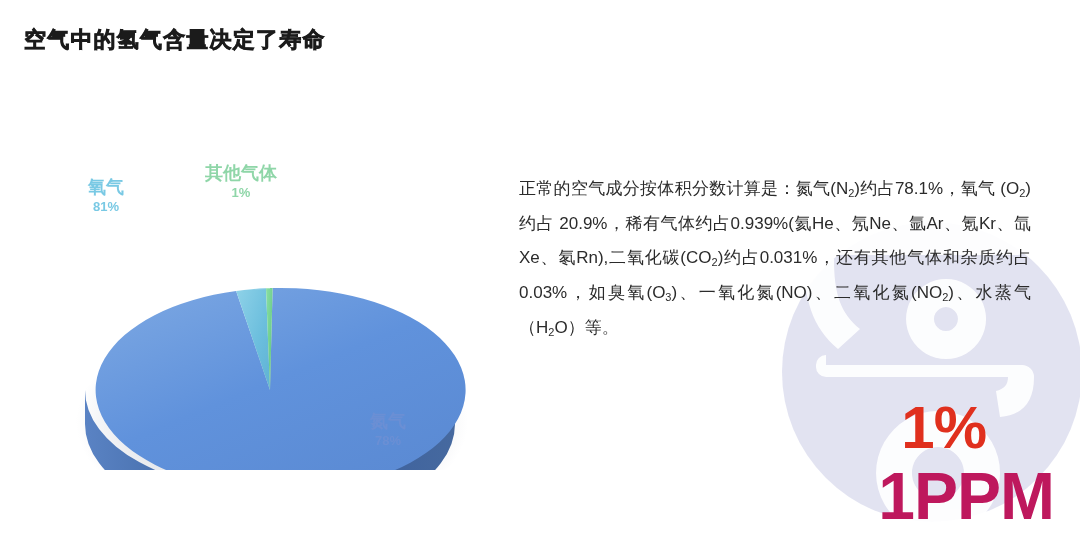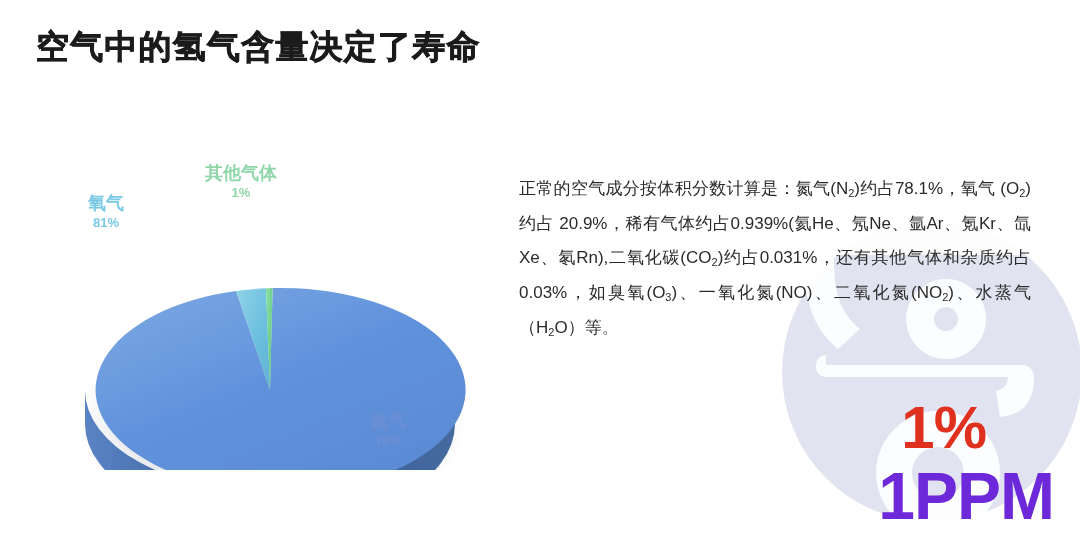--- a/index.html
+++ b/index.html
@@ -33,22 +33,22 @@
   }
   #wm-glyph {
     position:absolute;
     left:800px; top:215px;
     width:270px; height:320px;
   }
 
   
   #page-title {
     position:absolute;
-    left:36px; top:27px;
-    font-size:33px;
+    left:24px; top:27px;
+    font-size:22px;
     font-weight:bold;
     color:#1b1b1b;
     letter-spacing:1.2px;
     line-height:1.2;
     z-index:5;
     white-space:nowrap;
     -webkit-text-stroke:0.7px #1b1b1b;
   }
 
   
@@ -64,21 +64,21 @@
     position:absolute;
     text-align:center;
     font-weight:bold;
     line-height:1.25;
     white-space:nowrap;
   }
   .pie-label .lbl-name { display:block; font-size:18px; }
   .pie-label .lbl-val  { display:block; font-size:13px; font-weight:bold; }
 
   #label-other  { left:165px; top:22px; color:#8fd6a8; }
-  #label-oxygen { left:48px;  top:52px; color:#79c9e4; }
+  #label-oxygen { left:48px;  top:36px; color:#79c9e4; }
   #label-nitro  { left:330px; top:270px; color:#6b8fd4; }
 
   
   #body-text {
     position:absolute;
     left:519px; top:140px;
     width:512px;
     font-size:17px;
     line-height:34px;
     color:#2b2b2b;
@@ -102,21 +102,21 @@
     font-weight:bold;
     color:#e0301e;
     line-height:1;
     margin-right:68px;
     letter-spacing:-1px;
   }
   #callout-ppm {
     display:block;
     font-size:66px;
     font-weight:bold;
-    color:#6d28d9;
+    color:#be185d;
     line-height:1.05;
     letter-spacing:-1px;
     margin-top:4px;
   }
 </style>
 </head>
 <body>
 
 <div id="slide">
 

